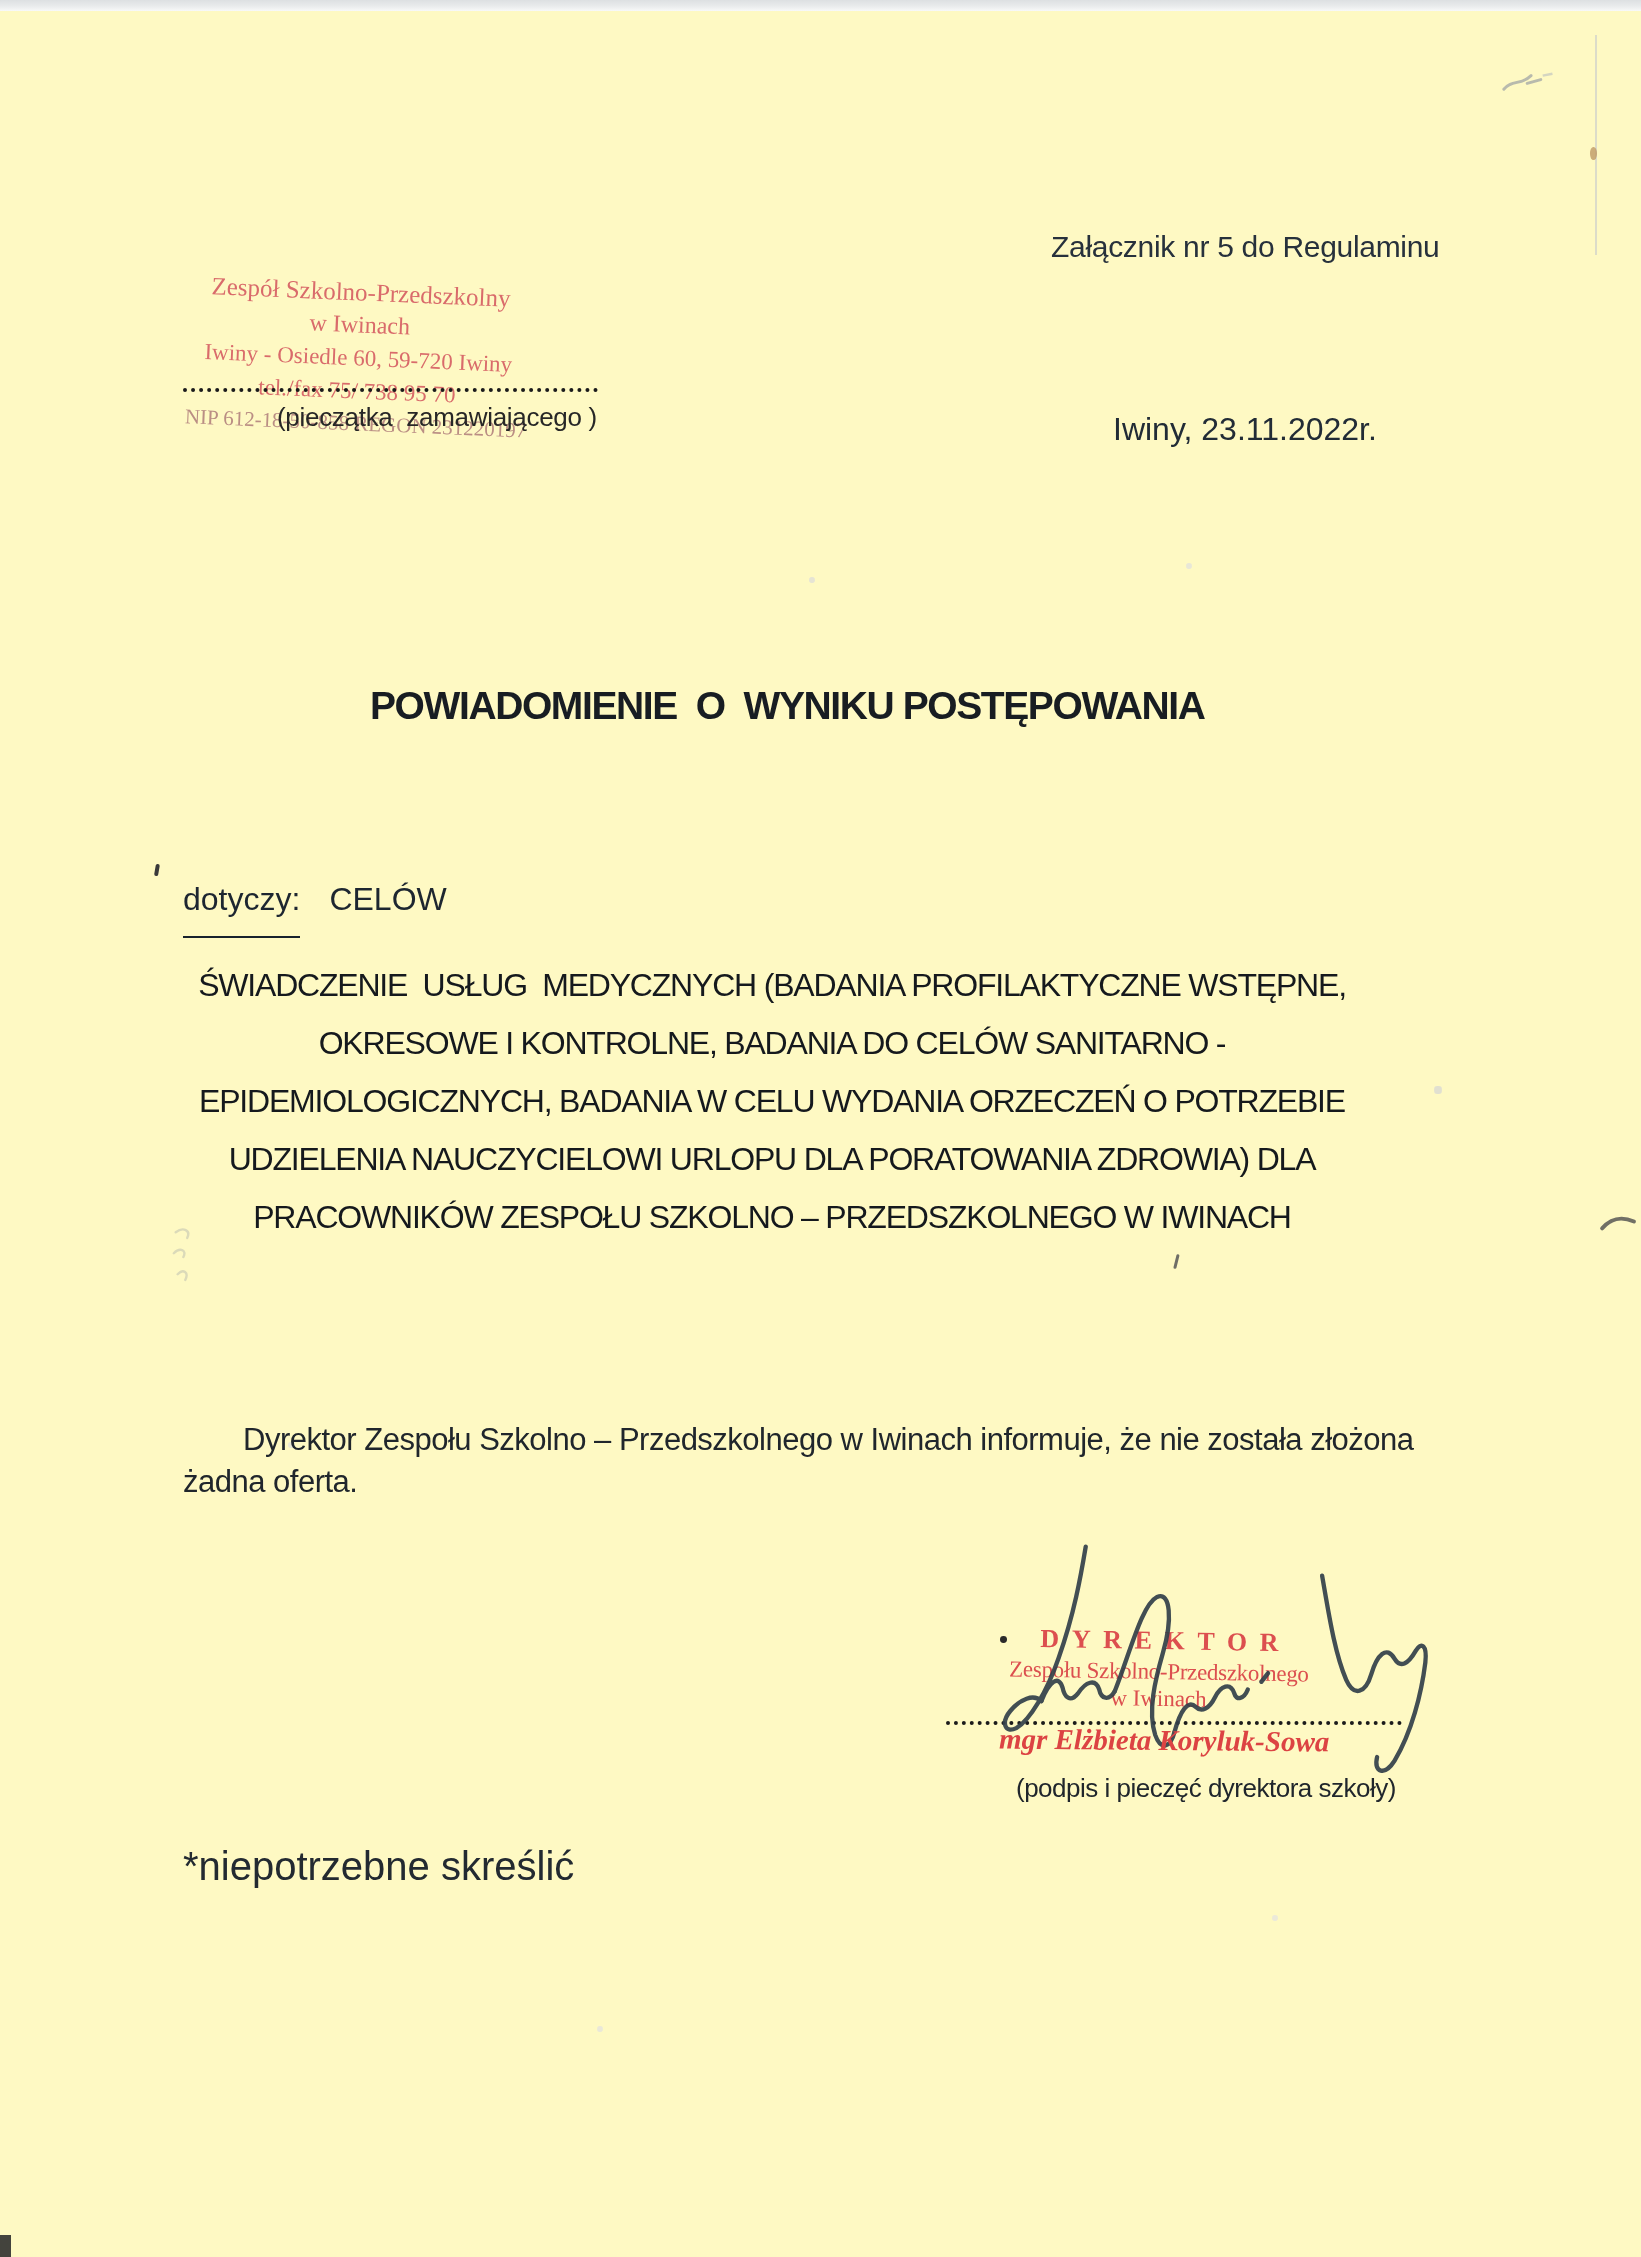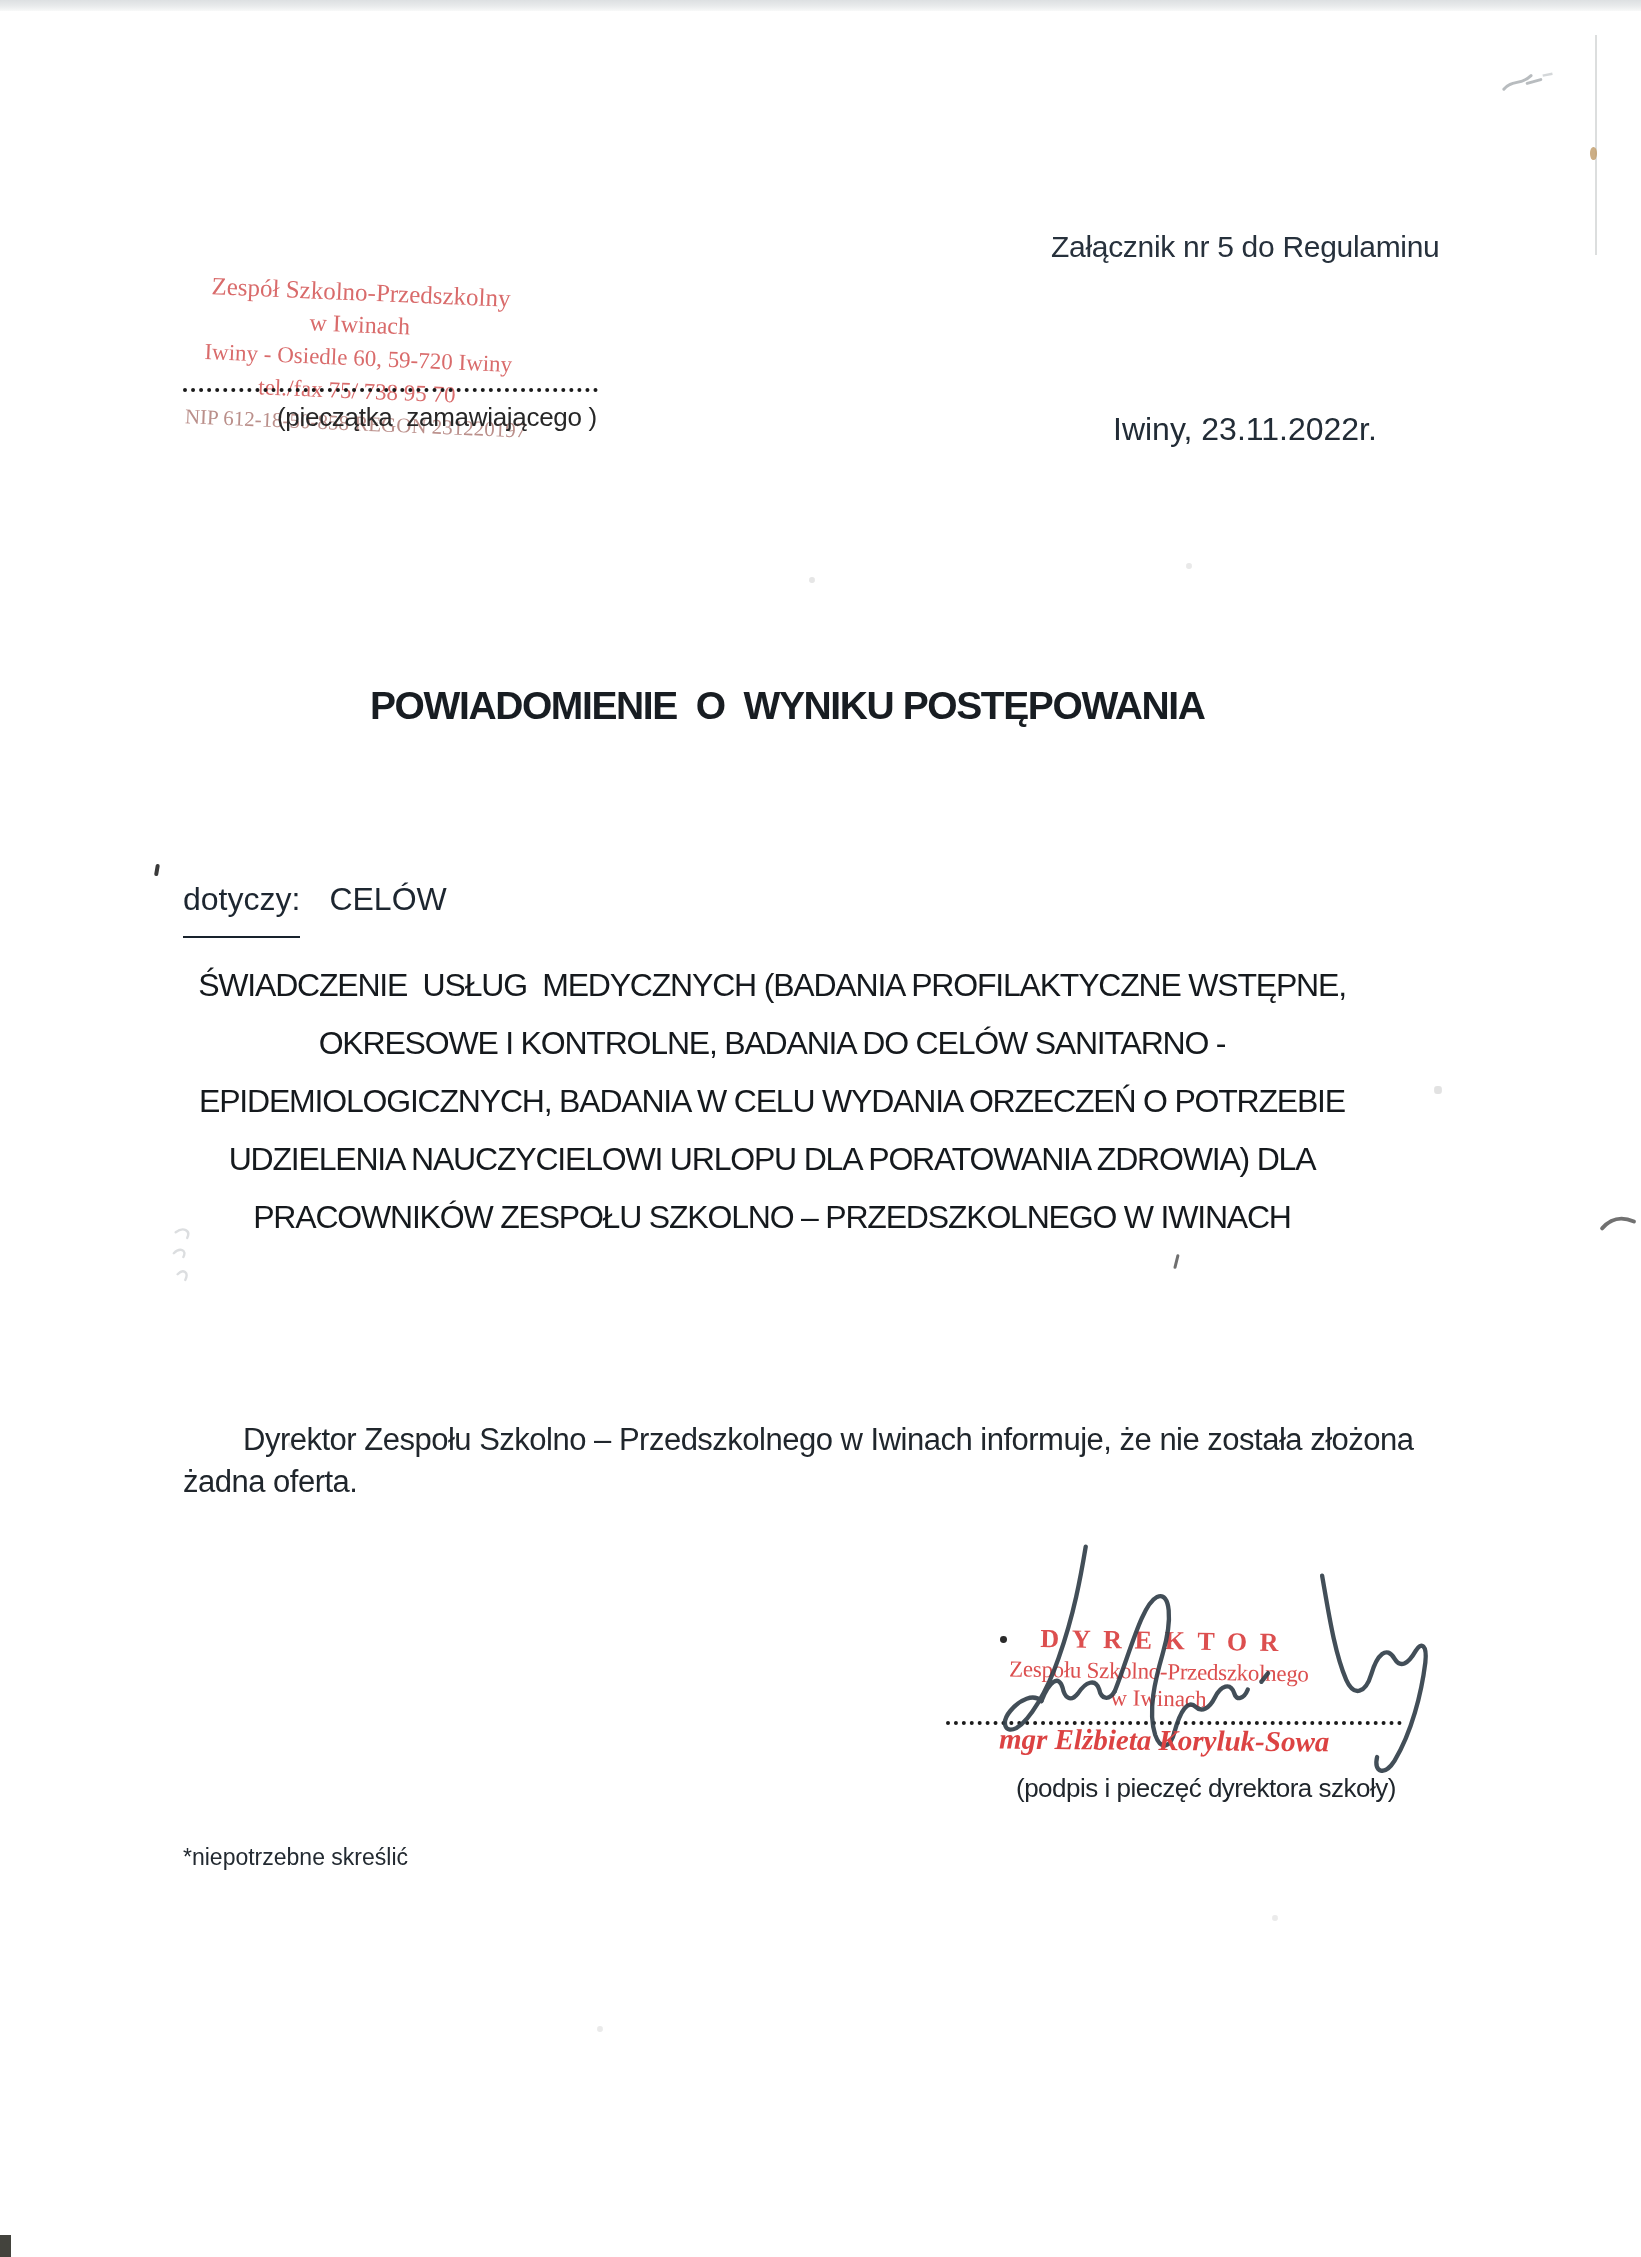--- a/index.html
+++ b/index.html
@@ -1,19 +1,19 @@
 <!DOCTYPE html>
 <html lang="pl"><head>
 <meta charset="utf-8">
 <style>
   html,body{margin:0;padding:0;background:#9a9a9a;}
   .page{
     position:relative;
     width:1641px;height:2257px;
-    background:#ffffff;
+    background:#fef9c3;
     overflow:hidden;
     font-family:"Liberation Sans", sans-serif;
     color:#212121;
   }
   .abs{position:absolute;}
   .pre{white-space:pre;}
   .nowrap{white-space:nowrap;}
 
   
   .scan-top-band{left:0;top:0;width:1641px;height:10.6px;
@@ -71,21 +71,21 @@
   .sig-stamp-title{font-size:26px;font-weight:bold;letter-spacing:12.6px;padding-left:12.6px;}
   .sig-stamp-org{font-size:23px;margin-top:2.9px;letter-spacing:-0.3px;}
   .sig-stamp-place{font-size:23px;margin-top:1px;}
   .sig-stamp-dot{left:1000px;top:1636px;width:6.8px;height:6.8px;background:#2a2a2a;border-radius:50%;}
   .dotted-2{left:946px;top:1721px;width:456px;}
   .sig-name{left:999px;top:1724px;font-family:"Liberation Serif", serif;
     font-size:29px;font-weight:bold;font-style:italic;transform:rotate(0.5deg);}
   .sig-caption{left:1016px;top:1773px;font-size:26px;letter-spacing:-0.5px;color:#20262c;}
 
   
-  .footnote{left:183px;top:1844px;font-size:23px;color:#232a31;text-align:center;}
+  .footnote{left:183px;top:1844px;font-size:40px;color:#232a31;text-align:center;}
 
   svg{display:block;}
 </style>
 </head>
 <body>
 
 <div class="page">
 
   <div class="abs scan-top-band"></div>
   <div class="abs corner-bottom-left"></div>

